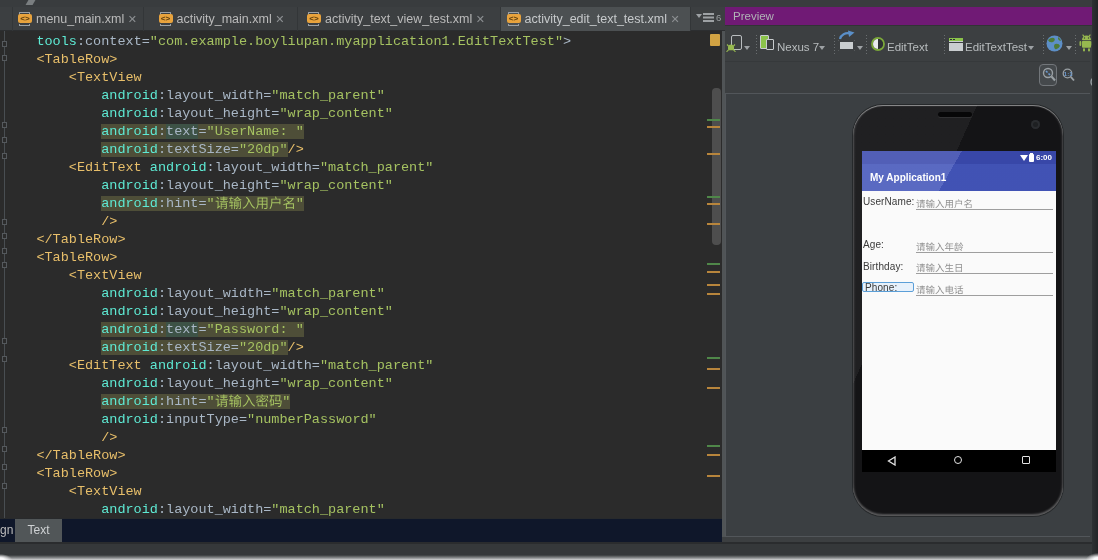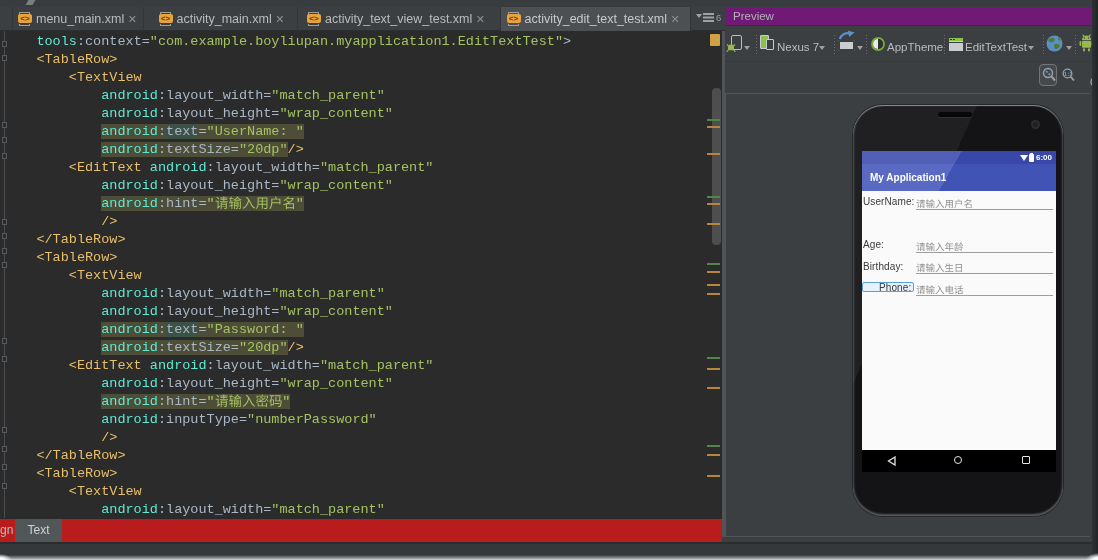--- a/index.html
+++ b/index.html
@@ -22,21 +22,21 @@
 .cp{color:#5eead4}.cn{color:#a9b7c6}.ct{color:#e8bf6a}.cs{color:#a5c261}
 .cn2{color:#a9b7c6;background:#3d5246}
 .hl{background:#4e4e38}
 #foldline{position:absolute;left:4px;top:0;width:1px;height:487px;background:#494e52}
 .fn{position:absolute;left:2px;width:5px;height:6px;border:1px solid #55595d;background:#2b2b2b}
 #indbox{position:absolute;left:710px;top:3px;width:10px;height:12px;background:#d1a243;border-radius:1px}
 #thumb{position:absolute;left:712px;top:57px;width:9px;height:157px;background:rgba(255,255,255,0.17);border-radius:4px}
 .mk{position:absolute;left:707px;width:13px;height:2px}
 .mk.g{background:#4f8749}.mk.o{background:#b8853c}
 
-#btabs{left:0;top:518px;width:722px;height:24px;background:#b91c1c;border-top:1px solid #282a2c}
+#btabs{left:0;top:518px;width:722px;height:24px;background:#0f172a;border-top:1px solid #282a2c}
 .btab{position:absolute;top:0;height:23px;color:#bbbbbb;font-size:12px;line-height:23px;text-align:center}
 #bstrip1{left:0;top:542px;width:1098px;height:2px;background:#2a2c2e}
 #bstrip2{left:0;top:544px;width:1098px;height:16px;background:#35383a}
 
 #pvsplit{left:722px;top:31px;width:3px;height:506px;background:#505456}
 #pvheader{left:725px;top:7px;width:373px;height:19px;background:#701a75;border-bottom:1px solid #313436;color:#b0b4b6;font-size:11.5px;line-height:18px}
 #pvtool{left:725px;top:26px;width:373px;height:67px;background:#3c3f41}
 #pvcontent{left:725px;top:93px;width:365px;height:444px;background:#3b3f42;border:1px solid #52565a;border-right:none}
 #rstrip{left:1092px;top:0;width:6px;height:560px;background:linear-gradient(90deg,#2e3133,#232527)}
 .ttext{position:absolute;color:#b8bcbe;font-size:11.5px;line-height:16px;top:13px}
@@ -53,21 +53,21 @@
 #abar{left:862px;top:164px;width:194px;height:27px;background:#4355ba}
 #barglare{left:862px;top:151px;width:194px;height:40px;background:linear-gradient(120deg,rgba(255,255,255,.12) 0 46%,rgba(0,0,0,.03) 46%)}
 #apptitle{left:870px;top:164px;height:27px;line-height:27px;color:#fff;font-size:10px;font-weight:bold}
 #stime{left:1036px;top:151px;height:13px;line-height:13px;color:#fff;font-size:8px;font-weight:bold}
 #swifi{left:1020px;top:155px;width:0;height:0;border-left:4px solid transparent;border-right:4px solid transparent;border-top:6px solid #fff}
 #sbatt{left:1029px;top:154px;width:5px;height:8px;background:#fff;border-radius:1px}
 #sbatt:before{content:"";position:absolute;left:1px;top:-1px;width:3px;height:1px;background:#fff}
 .frow{position:absolute;left:0;top:0;width:194px;height:21.5px}
 #form{left:862px;top:191px;width:194px;height:194px}
 .flab{position:absolute;left:1px;top:0;height:21.5px;line-height:21.5px;color:#3a3a3a;font-size:10px;letter-spacing:.1px}
-.flab.sel{background:#e7f1fb;border:1px solid #5b9fd8;border-radius:2px;left:0;width:51.5px;padding-left:16px;height:10.7px;line-height:9.5px;top:4.8px}
+.flab.sel{background:#e7f1fb;border:1px solid #5b9fd8;border-radius:2px;left:0;width:51.5px;padding-left:2px;height:10.7px;line-height:9.5px;top:4.8px}
 .fhint{position:absolute;left:54px;top:0;height:21.5px;line-height:21.5px}
 .ful{position:absolute;left:54px;right:3px;top:17.6px;height:1px;background:#9e9e9e}
 #nav{left:862px;top:450px;width:194px;height:22px;background:#000}
 #nback{position:absolute;left:25px;top:6px;width:9px;height:10px}
 #nhome{position:absolute;left:92px;top:6px;width:8px;height:8px;border:1.5px solid #e3e3e3;border-radius:50%}
 #nsq{position:absolute;left:160px;top:6px;width:8px;height:8px;border:1.5px solid #e3e3e3;border-radius:1px}
 </style></head><body>
 <svg width="0" height="0" style="position:absolute">
     <defs>
       <path id="z0" d="M107 -772C159 -725 225 -659 256 -617L307 -670C276 -711 208 -773 155 -818ZM42 -526V-454H192V-88C192 -44 162 -14 144 -2C157 13 177 44 184 62C198 41 224 20 393 -110C385 -125 373 -154 368 -174L264 -96V-526ZM494 -212H808V-130H494ZM494 -265V-342H808V-265ZM614 -840V-762H382V-704H614V-640H407V-585H614V-516H352V-458H960V-516H688V-585H899V-640H688V-704H929V-762H688V-840ZM424 -400V79H494V-75H808V-5C808 7 803 11 790 12C776 13 728 13 677 11C687 29 696 57 699 76C770 76 816 76 843 64C872 53 880 33 880 -4V-400Z"></path>
@@ -175,21 +175,21 @@
         <path d="M3 9 A 8 7 0 0 1 13 3.5" fill="none" stroke="#5a8fc8" stroke-width="2.2"></path>
         <path d="M11 0.5 L17.5 2.5 L12 7 Z" fill="#5a8fc8"></path>
       </svg>
   <div class="darr" style="left:132px"></div>
   <div class="dsep" style="left:141px"></div>
   <svg style="position:absolute;left:146px;top:11px" width="14" height="14" viewBox="0 0 14 14">
         <circle cx="7" cy="7" r="6" fill="none" stroke="#7ba839" stroke-width="1.8"></circle>
         <path d="M7 2 A5 5 0 0 0 7 12 Z" fill="#e8eaec"></path>
         <path d="M7 2 A5 5 0 0 1 7 12 Z" fill="#2d3033"></path>
       </svg>
-  <div class="ttext" style="left:162px">AppTheme</div>
+  <div class="ttext" style="left:162px">EditText</div>
   <div class="dsep" style="left:219px"></div>
   <div style="position:absolute;left:224px;top:12px;width:14px;height:13px;background:#c9cdcf"></div>
   <div style="position:absolute;left:224px;top:12px;width:14px;height:3px;background:#8bc34a"></div>
   <div style="position:absolute;left:225px;top:13px;width:2px;height:1px;background:#2d3033;box-shadow:3px 0 0 #2d3033"></div>
   <div style="position:absolute;left:224px;top:16px;width:14px;height:1px;background:#3c3f41"></div>
   <div class="ttext" style="left:240px">EditTextTest</div>
   <div class="darr" style="left:303px"></div>
   <div class="dsep" style="left:318px"></div>
   <svg style="position:absolute;left:321px;top:9px" width="17" height="17" viewBox="0 0 17 17">
         <circle cx="8.5" cy="8.5" r="8" fill="#5d8fc7"></circle>

